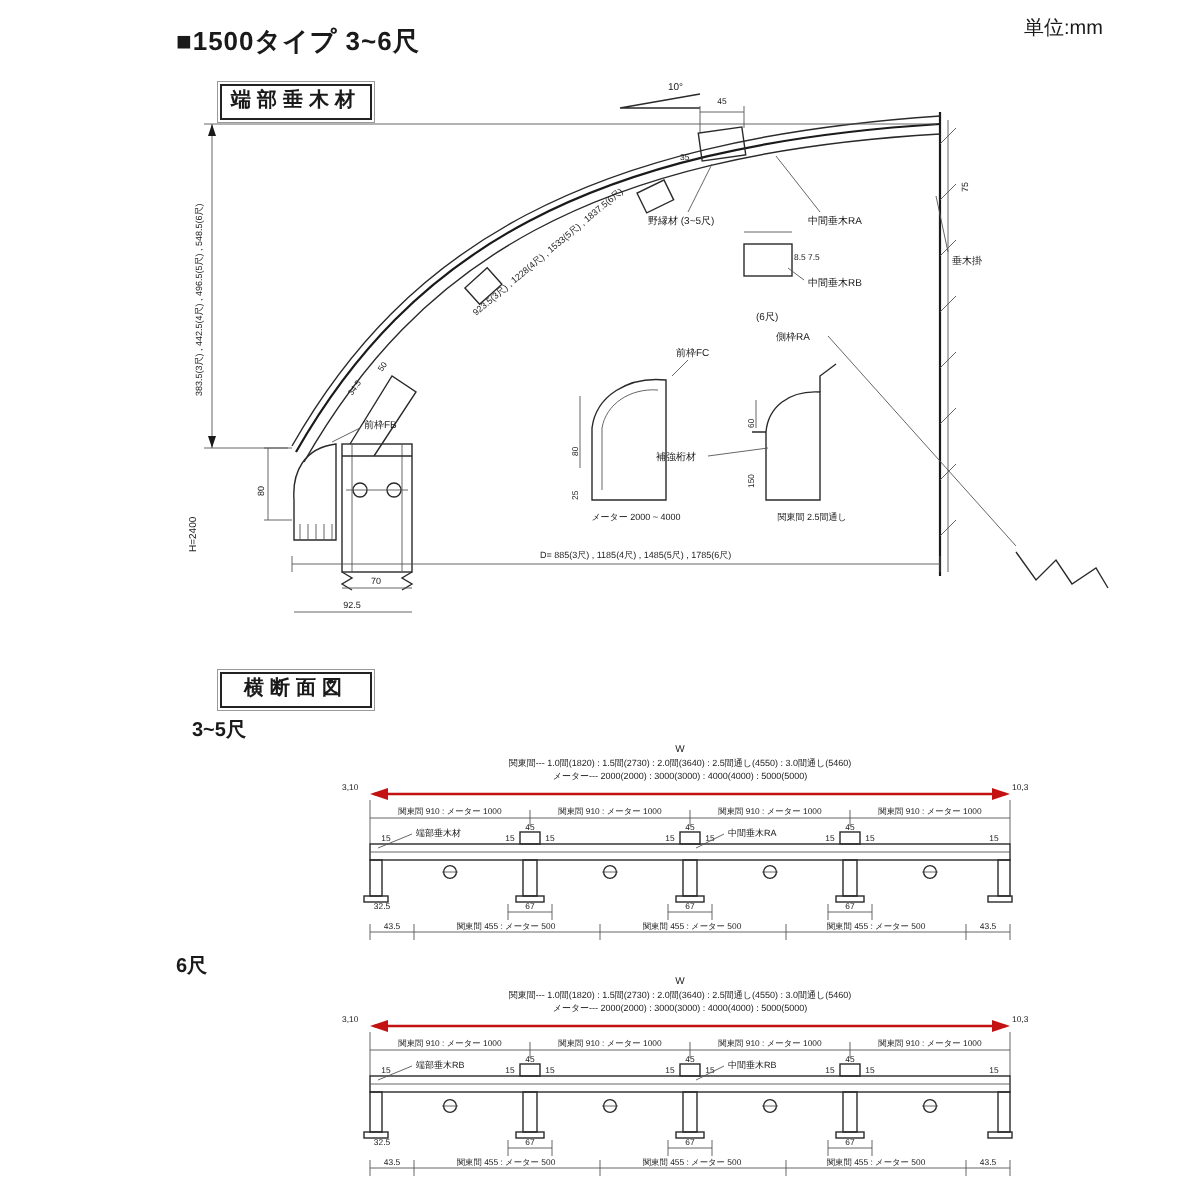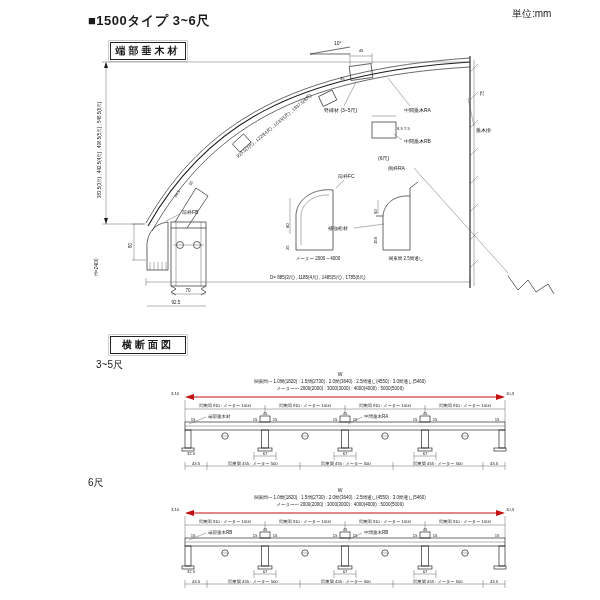--- a/index.html
+++ b/index.html
@@ -1,21 +1,21 @@
 <!DOCTYPE html>
 <html><head>
 <meta charset="utf-8">
 <style>
   html,body{margin:0;padding:0;background:#fff;}
   body{width:600px;height:600px;position:relative;font-family:"Liberation Sans",sans-serif;color:#1a1a1a;overflow:hidden;}
   .abs{position:absolute;}
   .title{font-size:13px;font-weight:bold;letter-spacing:.5px;}
   .unit{font-size:10px;}
   .secbox{border:1.6px solid #222;background:#fff;font-size:10px;font-weight:bold;text-align:center;line-height:15px;width:74px;height:16px;letter-spacing:3px;box-shadow:0 0 0 1px #fff,0 0 0 1.5px #999;}
-  .sublabel{font-size:10px;font-weight:normal;}
+  .sublabel{font-size:10px;font-weight:bold;}
   svg text{font-family:"Liberation Sans",sans-serif;fill:#1a1a1a;}
   svg .ln{stroke:#2a2a2a;stroke-width:.7;fill:none;}
   svg .thin{stroke:#555;stroke-width:.45;fill:none;}
   svg .thick{stroke:#1a1a1a;stroke-width:1.1;fill:none;}
   svg .red{stroke:#c41111;stroke-width:1.2;fill:none;}
   svg .redfill{fill:#c41111;stroke:none;}
   svg .t5{font-size:5px;} svg .t45{font-size:4.5px;} svg .t42{font-size:4.2px;}
   svg .mid{text-anchor:middle;}
 </style>
 </head>

